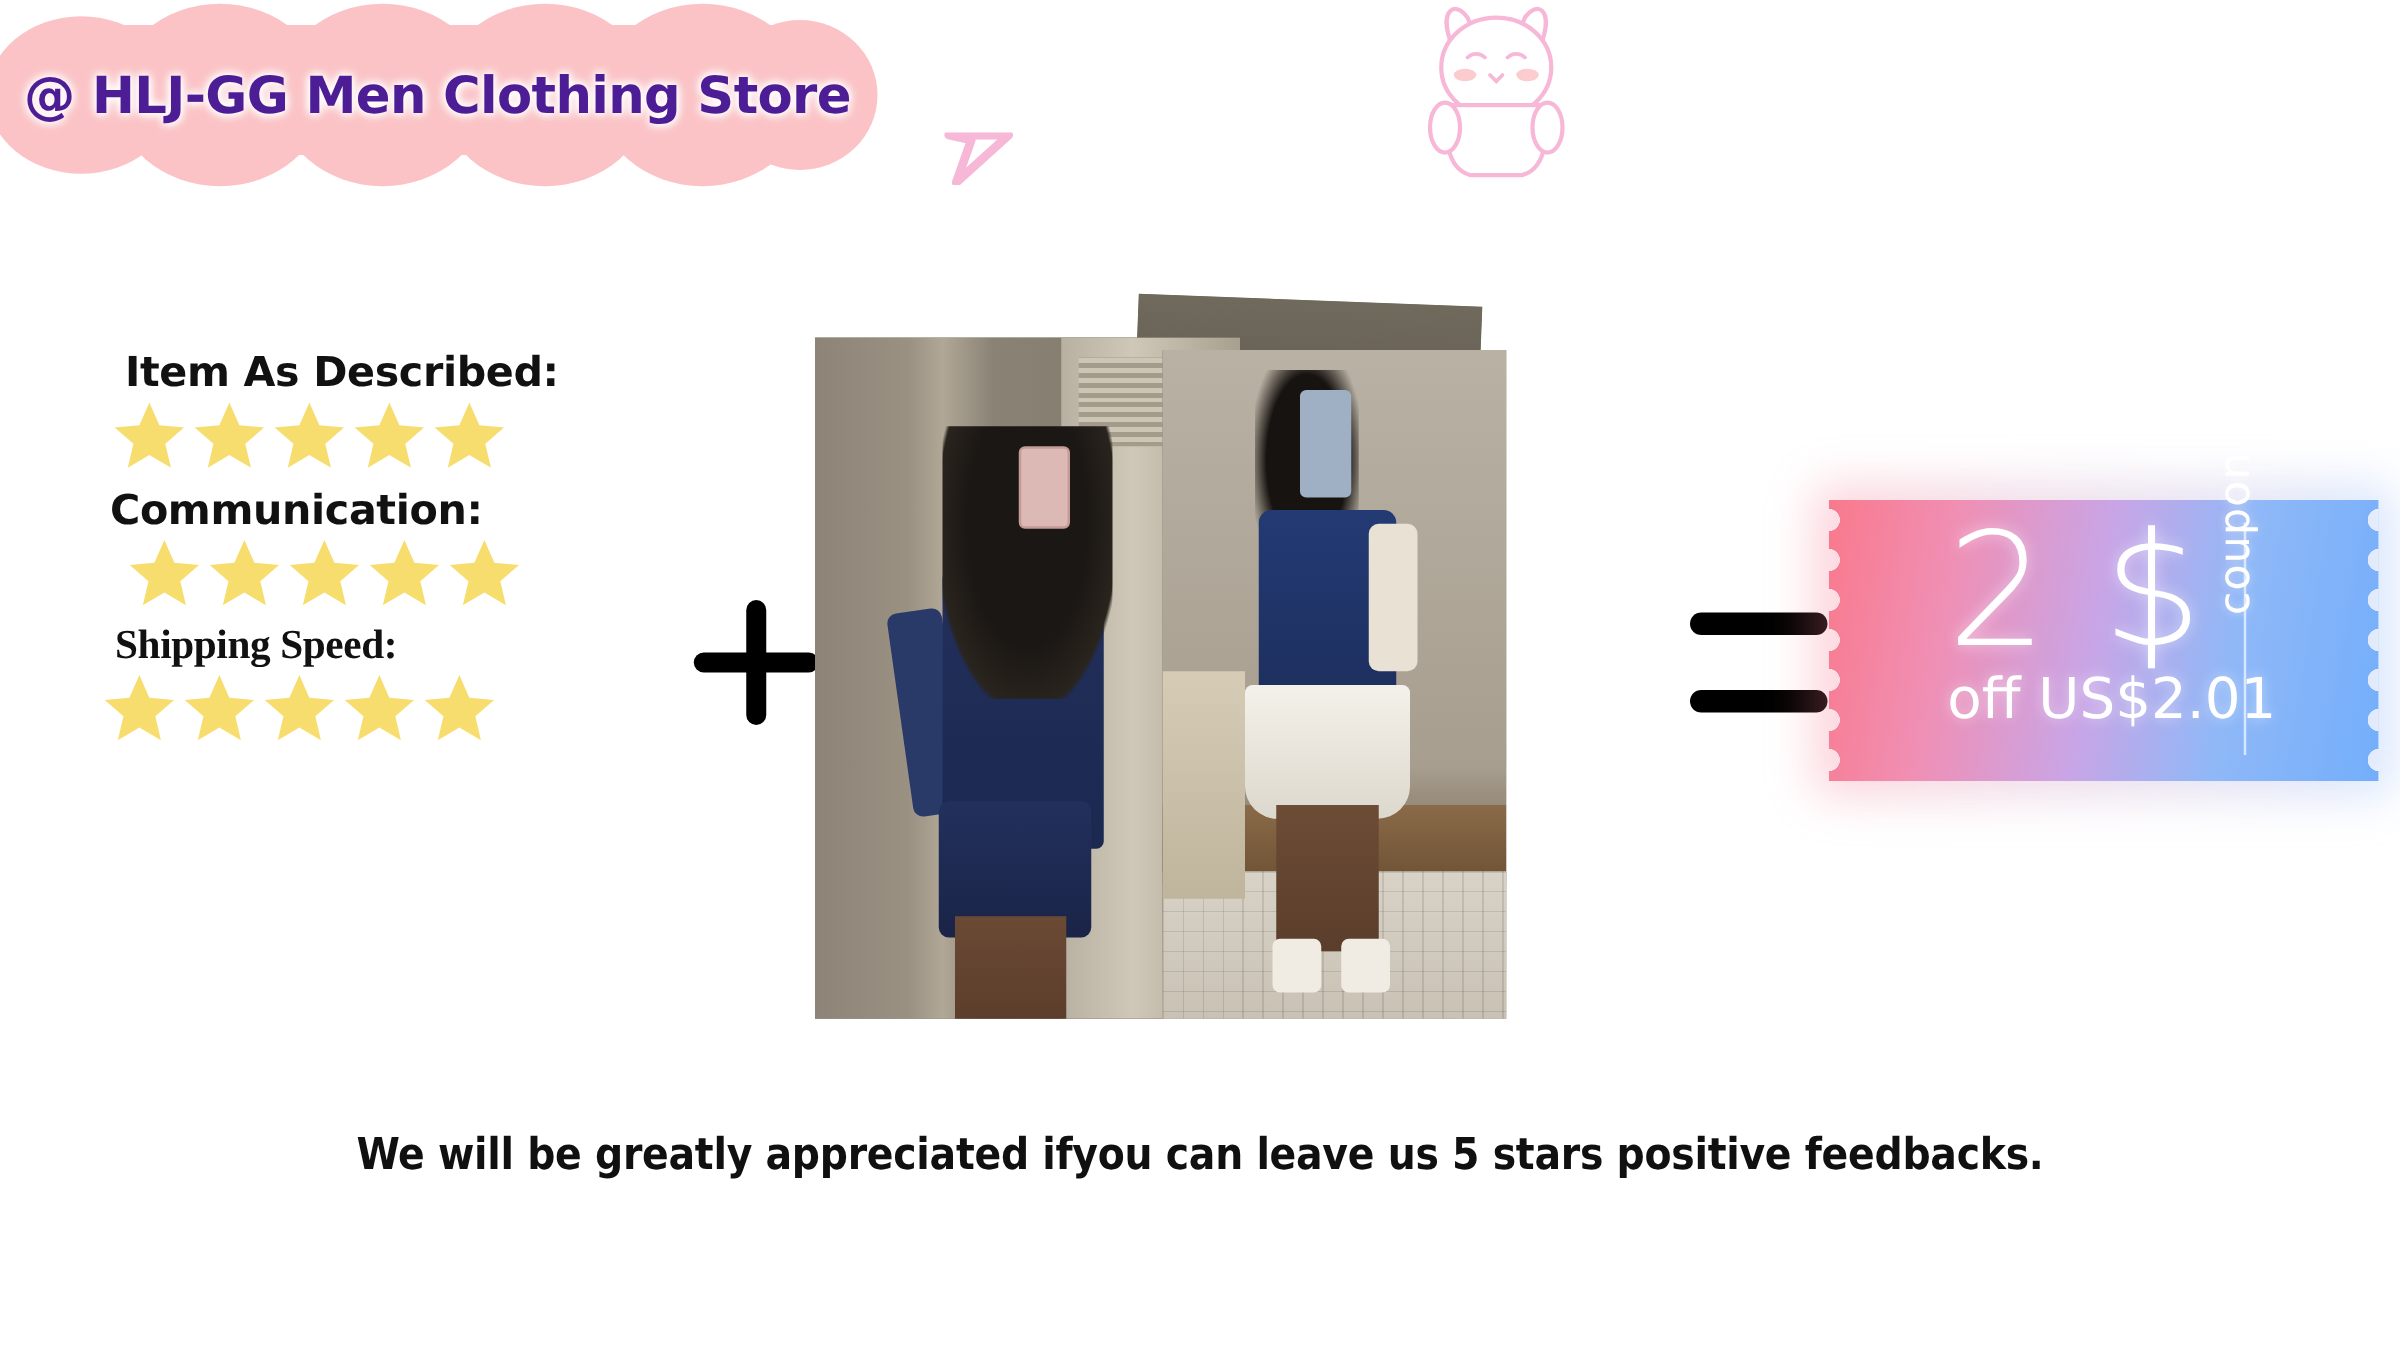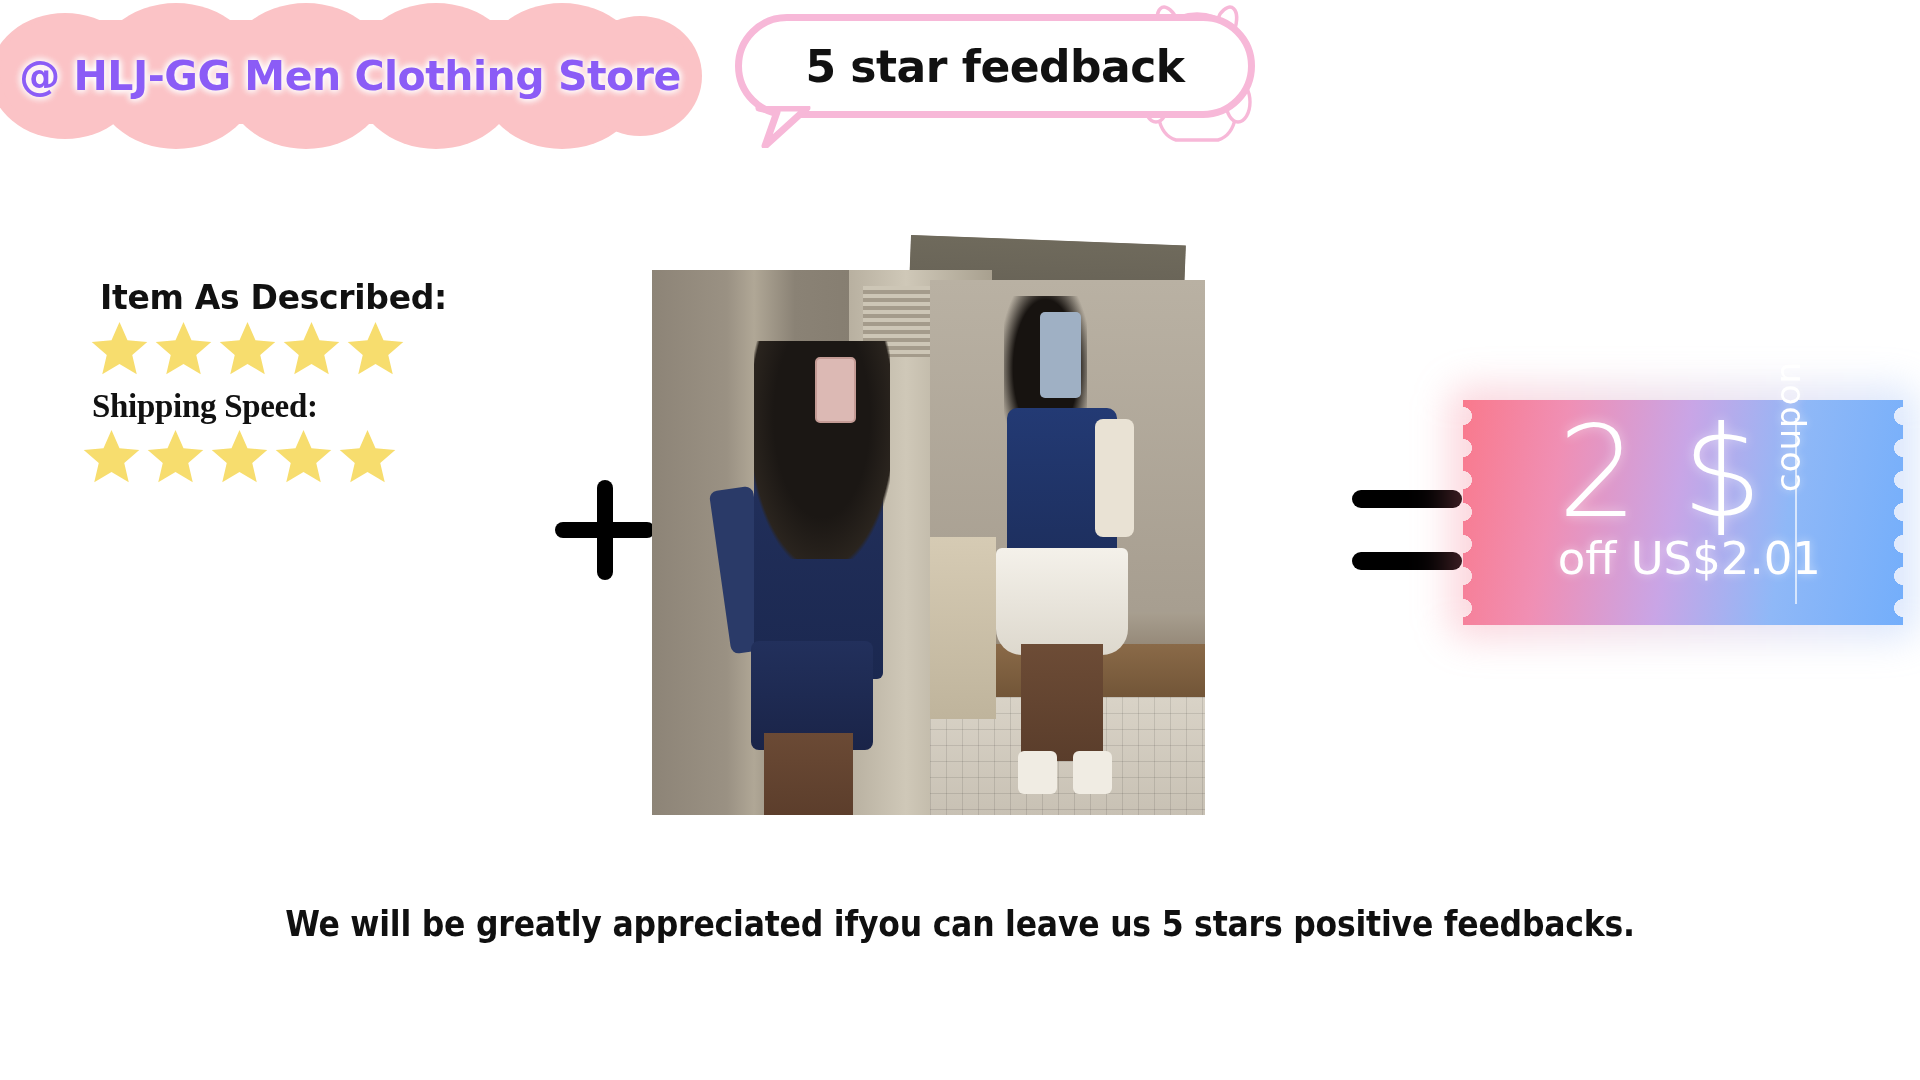--- a/index.html
+++ b/index.html
@@ -14,21 +14,21 @@
 
   
   .blob-banner { position:absolute; display:flex; align-items:center; justify-content:center; }
   .blob-bg { position:absolute; inset:0; }
   .blob-bg i {
     position:absolute; top:50%; transform:translateY(-50%);
     background:#fbc3c6; border-radius:50%;
   }
   .blob-text {
     position:relative; z-index:3;
-    color:#8b5cf6; font-weight:bold;
+    color:#4c1d95; font-weight:bold;
     letter-spacing:-0.5px; white-space:nowrap;
     text-shadow: 0 0 7px #ffffff, 0 0 7px #ffffff, 0 0 10px #ffffff;
     font-family:"DejaVu Sans", sans-serif;
   }
 
   #banner-left { left:0px; top:2px; width:700px; height:148px; }
   #banner-left .blob-text { font-size:41px; }
   #banner-right { left:1316px; top:0px; width:604px; height:150px; }
   #banner-right .blob-text { font-size:41px; }
 
@@ -271,23 +271,20 @@
         <ellipse cx="42" cy="62" rx="9" ry="5"></ellipse>
         <ellipse cx="92" cy="62" rx="9" ry="5"></ellipse>
       </g>
       <path d="M62 62 L67 67 L72 62" fill="none" stroke="#F7B8D8" stroke-width="3" stroke-linecap="round"></path>
     </svg>
 
     <svg id="bubble-tail" viewBox="0 0 70 42">
       <path d="M4 2 L52 2 L10 40 L22 6 Z" fill="#ffffff" stroke="#F7B8D8" stroke-width="7" stroke-linejoin="round"></path>
     </svg>
 
-    <div id="bubble-box">
-      <span id="bubble-text">5 star feedback</span>
-    </div>
   </div>
 
 
   <div id="ratings">
 
     <div class="rating-row" id="row-0">
       <div class="rating-label">Item As Described:</div>
       <div class="stars">
         <svg class="star" viewBox="0 0 24 24">
             <polygon points="12,1.6 15.2,8.9 23.1,9.6 17.1,14.8 18.9,22.5 12,18.4 5.1,22.5 6.9,14.8 0.9,9.6 8.8,8.9" fill="#F7DD6E"></polygon>
@@ -300,20 +297,40 @@
           </svg>
         <svg class="star" viewBox="0 0 24 24">
             <polygon points="12,1.6 15.2,8.9 23.1,9.6 17.1,14.8 18.9,22.5 12,18.4 5.1,22.5 6.9,14.8 0.9,9.6 8.8,8.9" fill="#F7DD6E"></polygon>
           </svg>
         <svg class="star" viewBox="0 0 24 24">
             <polygon points="12,1.6 15.2,8.9 23.1,9.6 17.1,14.8 18.9,22.5 12,18.4 5.1,22.5 6.9,14.8 0.9,9.6 8.8,8.9" fill="#F7DD6E"></polygon>
           </svg>
       </div>
     </div>
 
+    <div class="rating-row" id="row-1">
+      <div class="rating-label">Communication:</div>
+      <div class="stars">
+        <svg class="star" viewBox="0 0 24 24">
+            <polygon points="12,1.6 15.2,8.9 23.1,9.6 17.1,14.8 18.9,22.5 12,18.4 5.1,22.5 6.9,14.8 0.9,9.6 8.8,8.9" fill="#F7DD6E"></polygon>
+          </svg>
+        <svg class="star" viewBox="0 0 24 24">
+            <polygon points="12,1.6 15.2,8.9 23.1,9.6 17.1,14.8 18.9,22.5 12,18.4 5.1,22.5 6.9,14.8 0.9,9.6 8.8,8.9" fill="#F7DD6E"></polygon>
+          </svg>
+        <svg class="star" viewBox="0 0 24 24">
+            <polygon points="12,1.6 15.2,8.9 23.1,9.6 17.1,14.8 18.9,22.5 12,18.4 5.1,22.5 6.9,14.8 0.9,9.6 8.8,8.9" fill="#F7DD6E"></polygon>
+          </svg>
+        <svg class="star" viewBox="0 0 24 24">
+            <polygon points="12,1.6 15.2,8.9 23.1,9.6 17.1,14.8 18.9,22.5 12,18.4 5.1,22.5 6.9,14.8 0.9,9.6 8.8,8.9" fill="#F7DD6E"></polygon>
+          </svg>
+        <svg class="star" viewBox="0 0 24 24">
+            <polygon points="12,1.6 15.2,8.9 23.1,9.6 17.1,14.8 18.9,22.5 12,18.4 5.1,22.5 6.9,14.8 0.9,9.6 8.8,8.9" fill="#F7DD6E"></polygon>
+          </svg>
+      </div>
+    </div>
 
     <div class="rating-row" id="row-2">
       <div class="rating-label">Shipping Speed:</div>
       <div class="stars">
         <svg class="star" viewBox="0 0 24 24">
             <polygon points="12,1.6 15.2,8.9 23.1,9.6 17.1,14.8 18.9,22.5 12,18.4 5.1,22.5 6.9,14.8 0.9,9.6 8.8,8.9" fill="#F7DD6E"></polygon>
           </svg>
         <svg class="star" viewBox="0 0 24 24">
             <polygon points="12,1.6 15.2,8.9 23.1,9.6 17.1,14.8 18.9,22.5 12,18.4 5.1,22.5 6.9,14.8 0.9,9.6 8.8,8.9" fill="#F7DD6E"></polygon>
           </svg>

